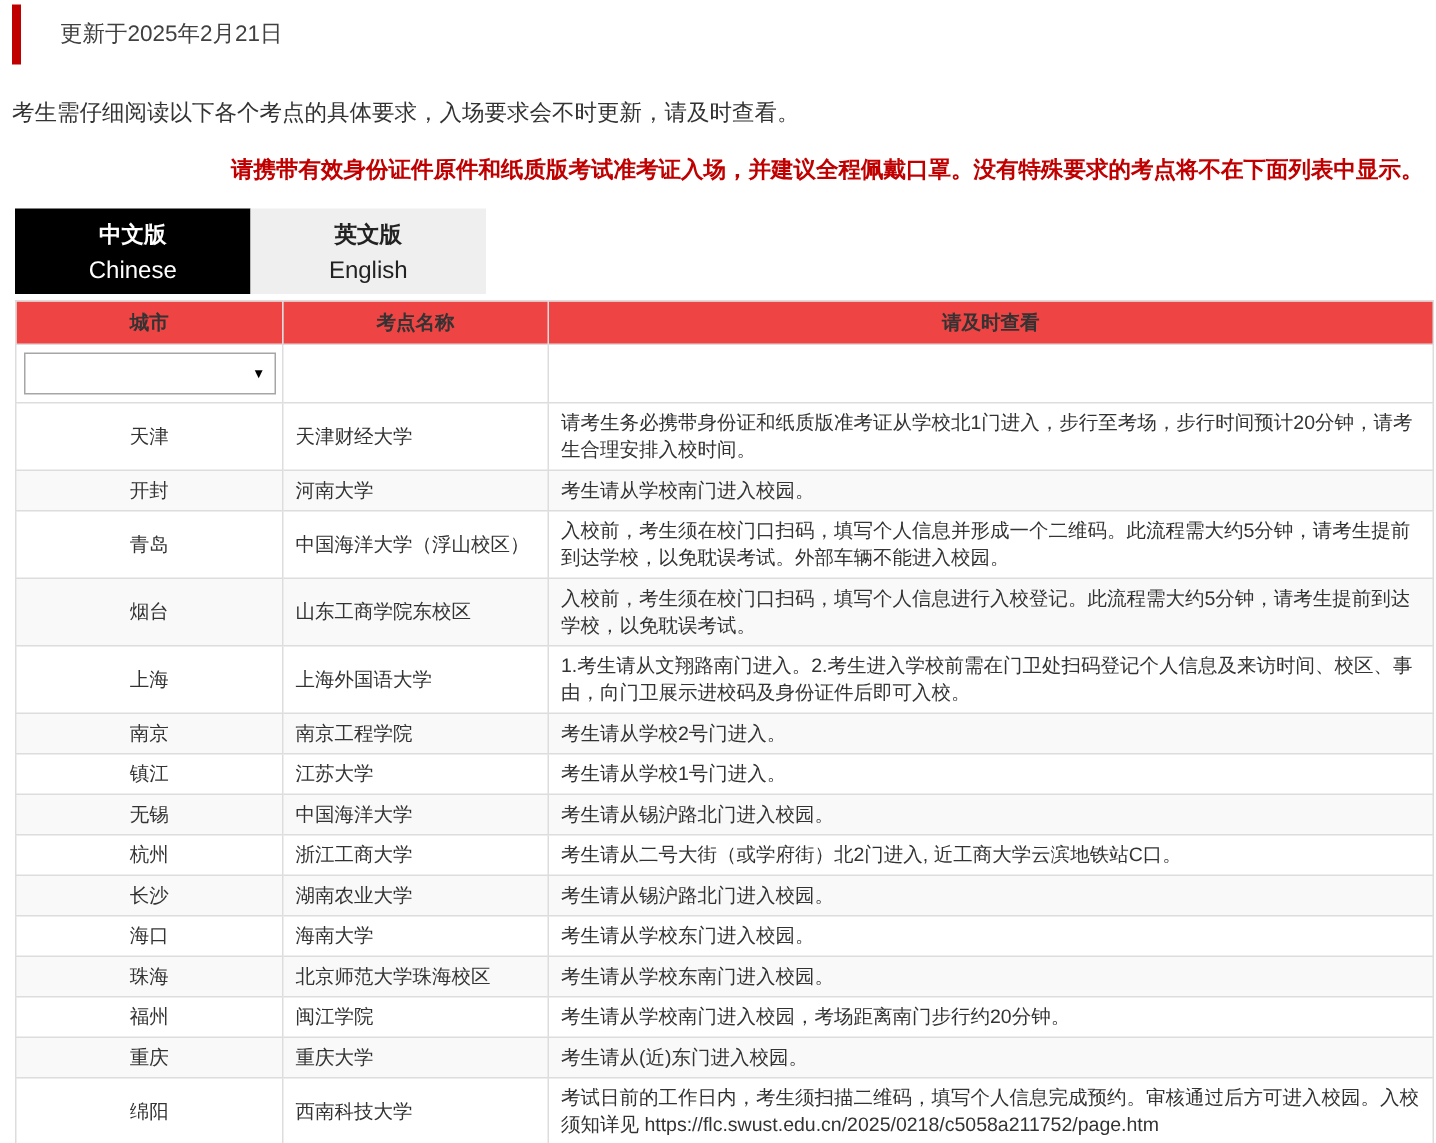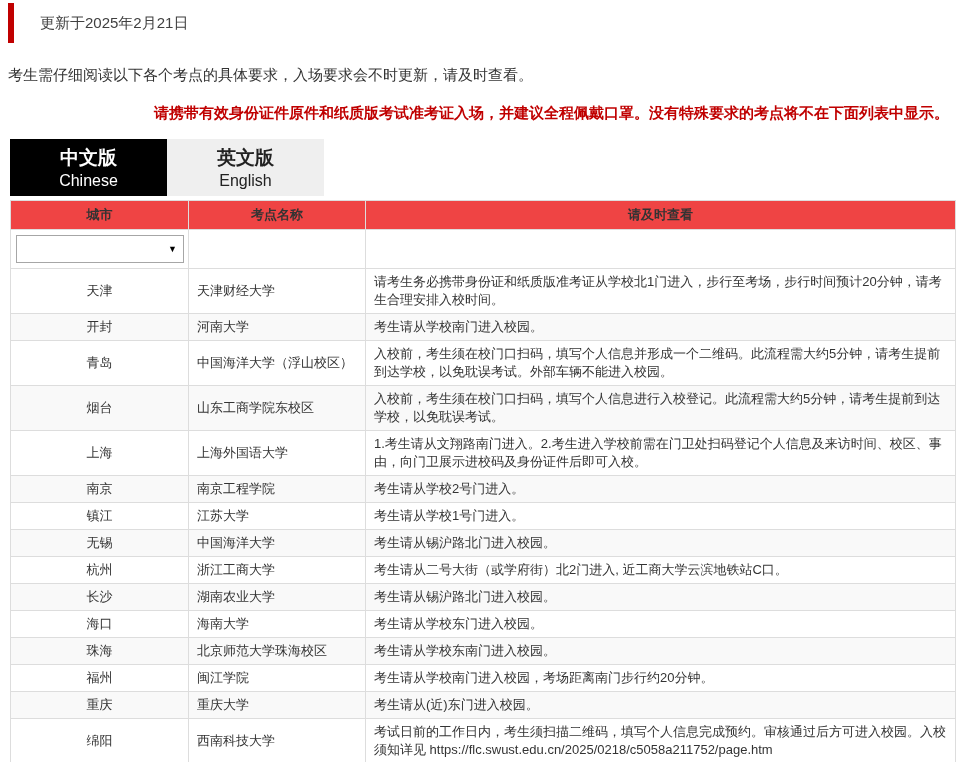--- a/index.html
+++ b/index.html
@@ -43,21 +43,21 @@
     margin: 16px 0 0 10px;
     display: flex;
   }
   .tab {
     width: 157px;
     height: 57px;
     text-align: center;
     padding-top: 8px;
     cursor: pointer;
   }
-  .tab .zh { font-size: 19px; font-weight: bold; line-height: 22px; }
+  .tab .zh { font-size: 15px; font-weight: bold; line-height: 22px; font-family: Liberation Mono, monospace; }
   .tab .en { font-size: 16px; line-height: 24px; }
   .tab-active { background: #000; color: #fff; }
   .tab-inactive { background: #efefef; color: #222; }
   
   table.sites {
     margin: 4px 0 0 10px;
     width: 945px;
     border-collapse: collapse;
     table-layout: fixed;
   }

